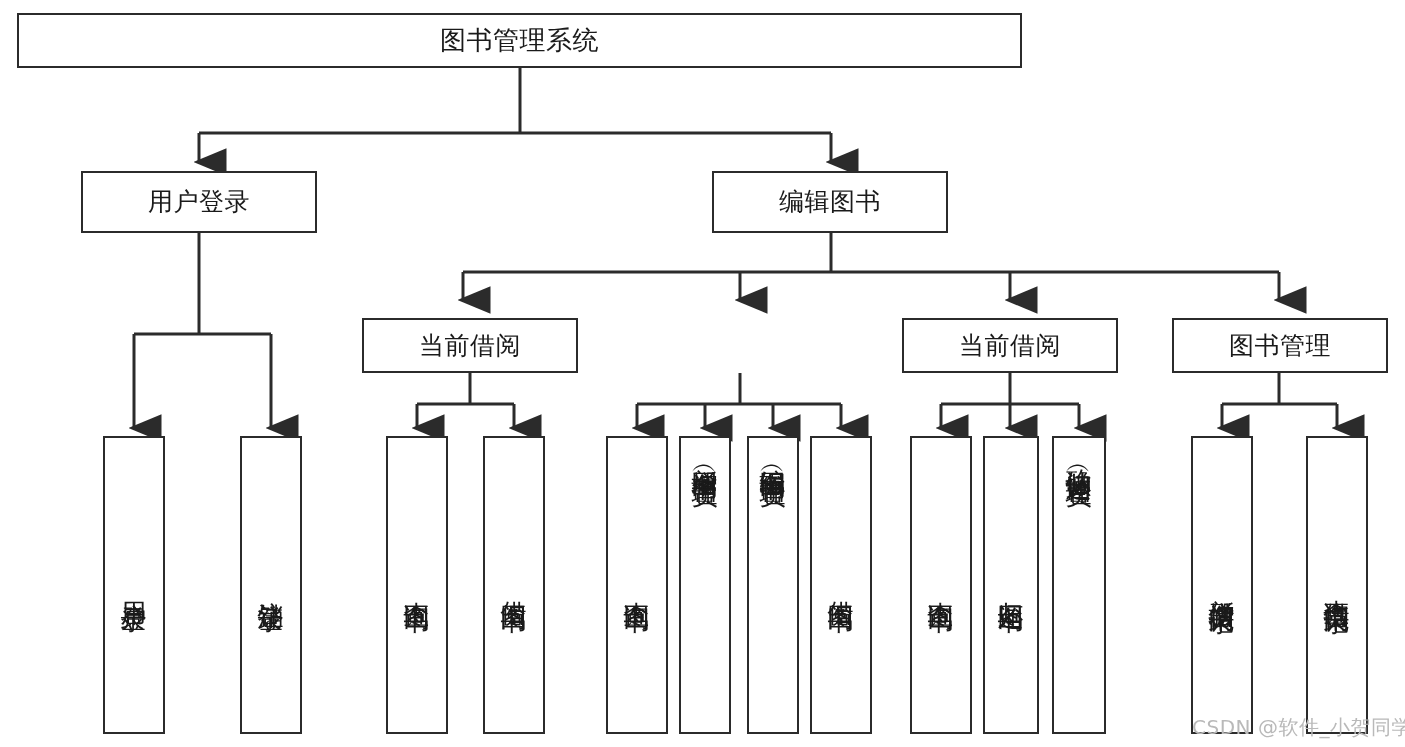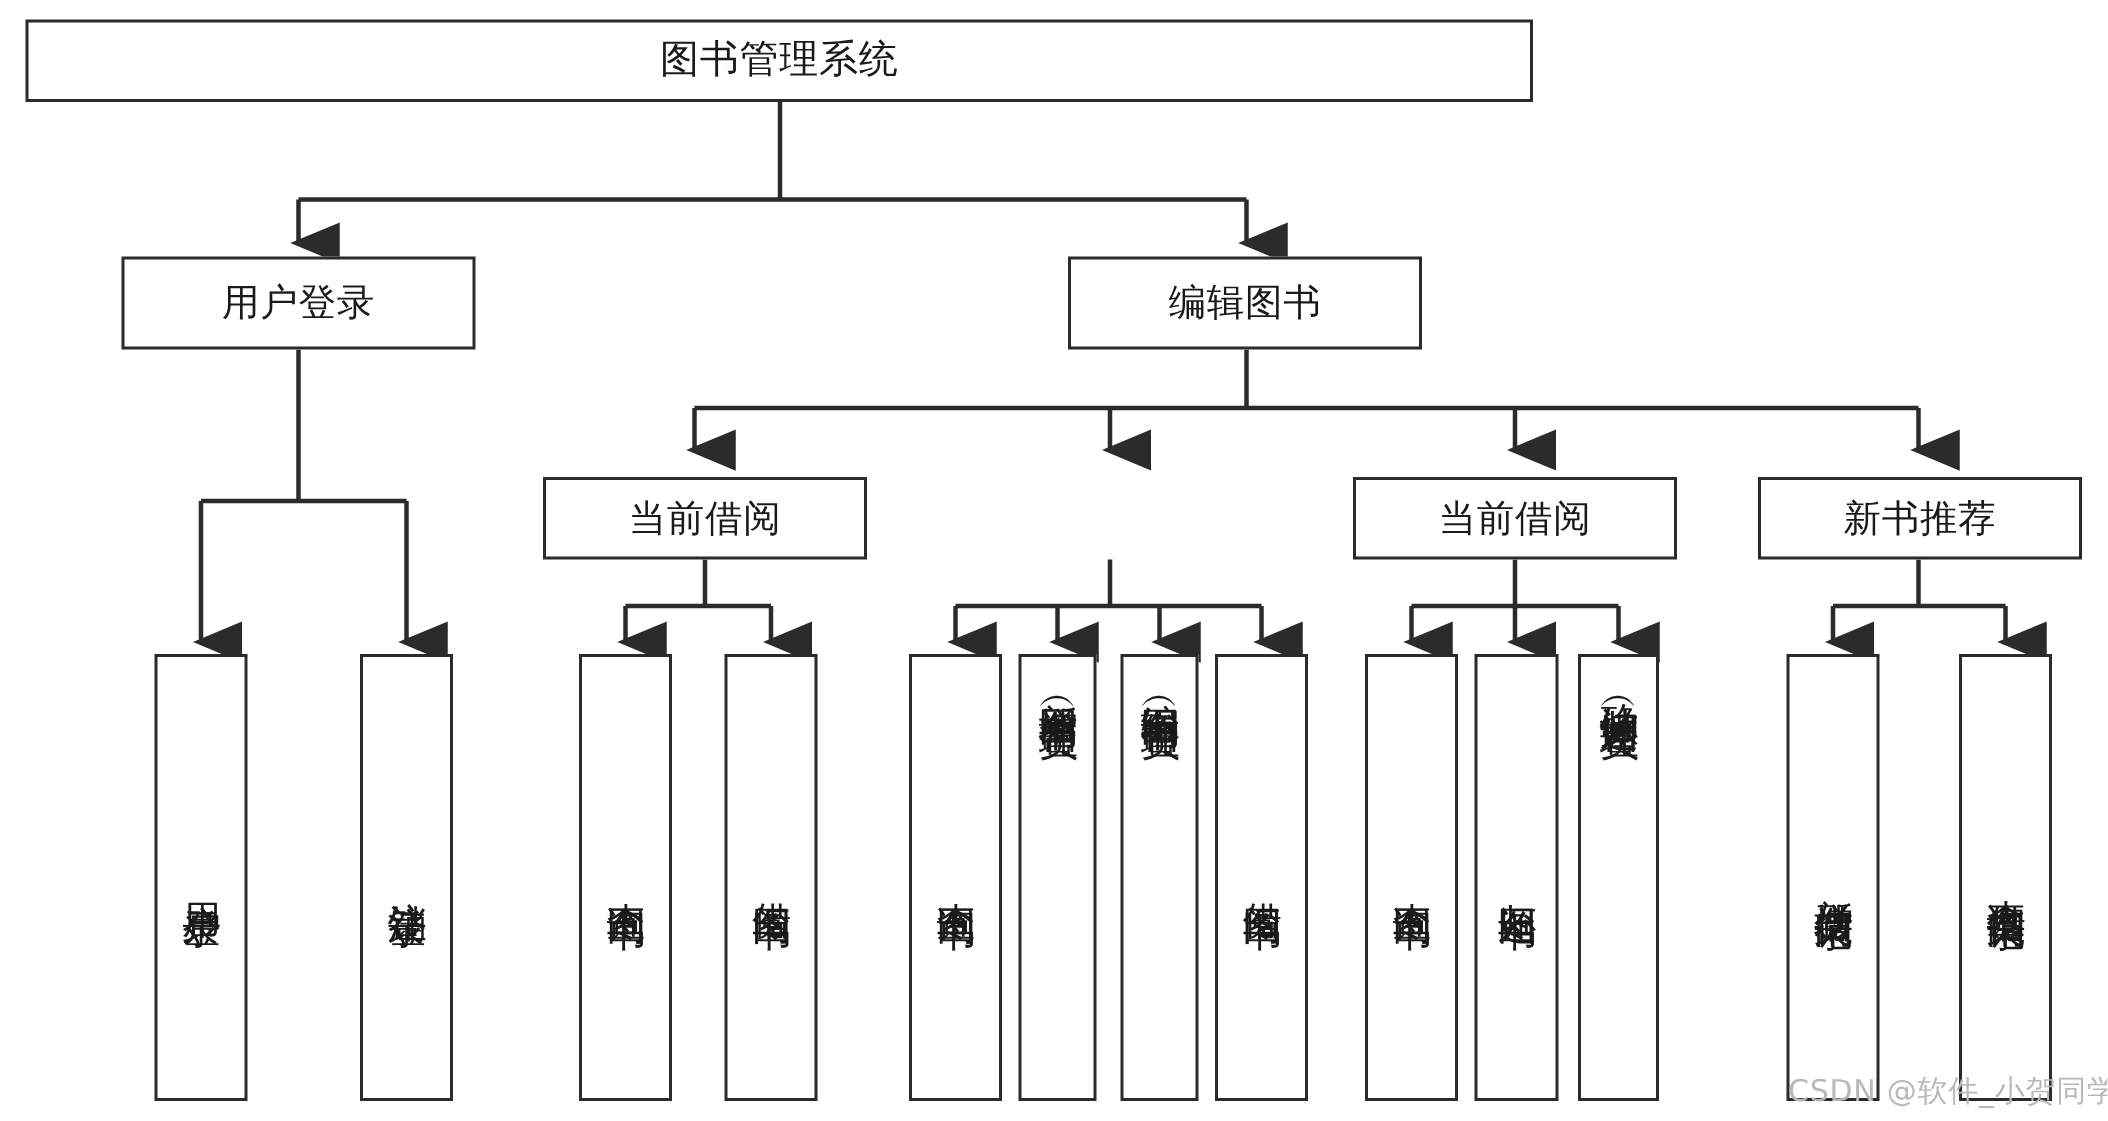--- a/index.html
+++ b/index.html
@@ -142,21 +142,21 @@
     <span class="label">编辑图书</span>
   </div>
 
   <div class="node horiz" style="left:362px; top:318px; width:216px; height:55px;">
     <span class="label">当前借阅</span>
   </div>
   <div class="node horiz" style="left:902px; top:318px; width:216px; height:55px;">
     <span class="label">当前借阅</span>
   </div>
   <div class="node horiz" style="left:1172px; top:318px; width:216px; height:55px;">
-    <span class="label">新书推荐</span>
+    <span class="label">图书管理</span>
   </div>
 
   <div class="node vert center" style="left:103px; top:436px; width:62px; height:298px;">
     <span class="label">用户登录</span>
   </div>
   <div class="node vert center" style="left:240px; top:436px; width:62px; height:298px;">
     <span class="label">注销登录</span>
   </div>
 
   <div class="node vert center" style="left:386px; top:436px; width:62px; height:298px;">

